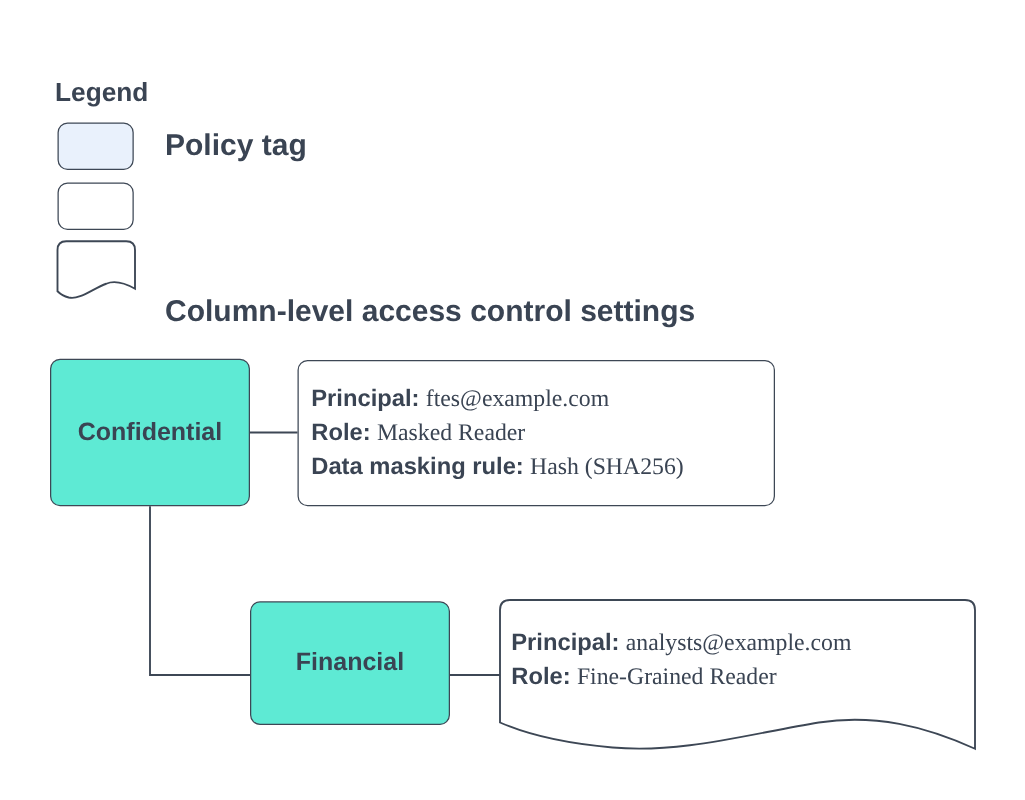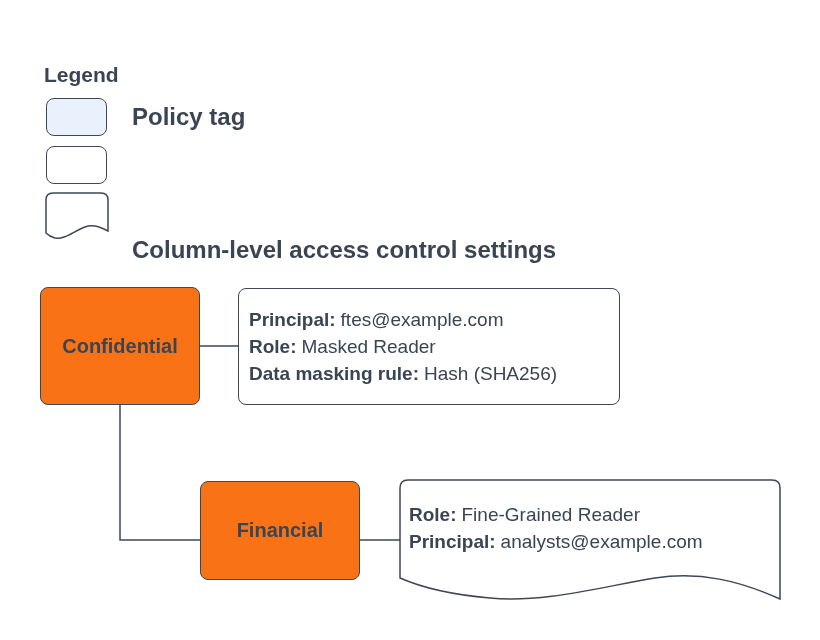--- a/index.html
+++ b/index.html
@@ -36,21 +36,21 @@
   .legend-label {
     left: 132px;
     font-size: 24px;
     font-weight: 700;
     line-height: 24px;
     white-space: nowrap;
   }
 
   
   .tag-node {
-    background: #f97316;
+    background: #5eead4;
     border: 1.5px solid #3d4755;
     border-radius: 8px;
     display: flex;
     align-items: center;
     justify-content: center;
     font-size: 20px;
     font-weight: 700;
     box-sizing: border-box;
   }
   .policy-box {
@@ -62,21 +62,21 @@
     flex-direction: column;
     justify-content: center;
     padding-left: 10px;
   }
   .policy-line {
     font-size: 19px;
     line-height: 27px;
     white-space: nowrap;
   }
   .policy-line b { font-weight: 700; }
-  .policy-line .val { margin-left: 5px; }
+  .policy-line .val { margin-left: 5px; font-family: Liberation Serif, serif; }
 
   .doc-text {
     left: 409px; top: 501px;
     width: 365px;
   }
 
   svg.overlay {
     position: absolute;
     left: 0; top: 0;
     width: 820px; height: 640px;
@@ -143,20 +143,20 @@
       <b>Data masking rule:</b><span class="val">Hash (SHA256)</span>
     </div>
   </div>
 
   <div class="abs tag-node" style="left:200px; top:481px; width:160px; height:99px;">
     <span>Financial</span>
   </div>
 
   <div class="abs doc-text">
     <div class="policy-line">
-      <b>Role:</b><span class="val">Fine-Grained Reader</span>
+      <b>Principal:</b><span class="val">analysts@example.com</span>
     </div>
     <div class="policy-line">
-      <b>Principal:</b><span class="val">analysts@example.com</span>
+      <b>Role:</b><span class="val">Fine-Grained Reader</span>
     </div>
   </div>
 
 </div>
 
 </body></html>

